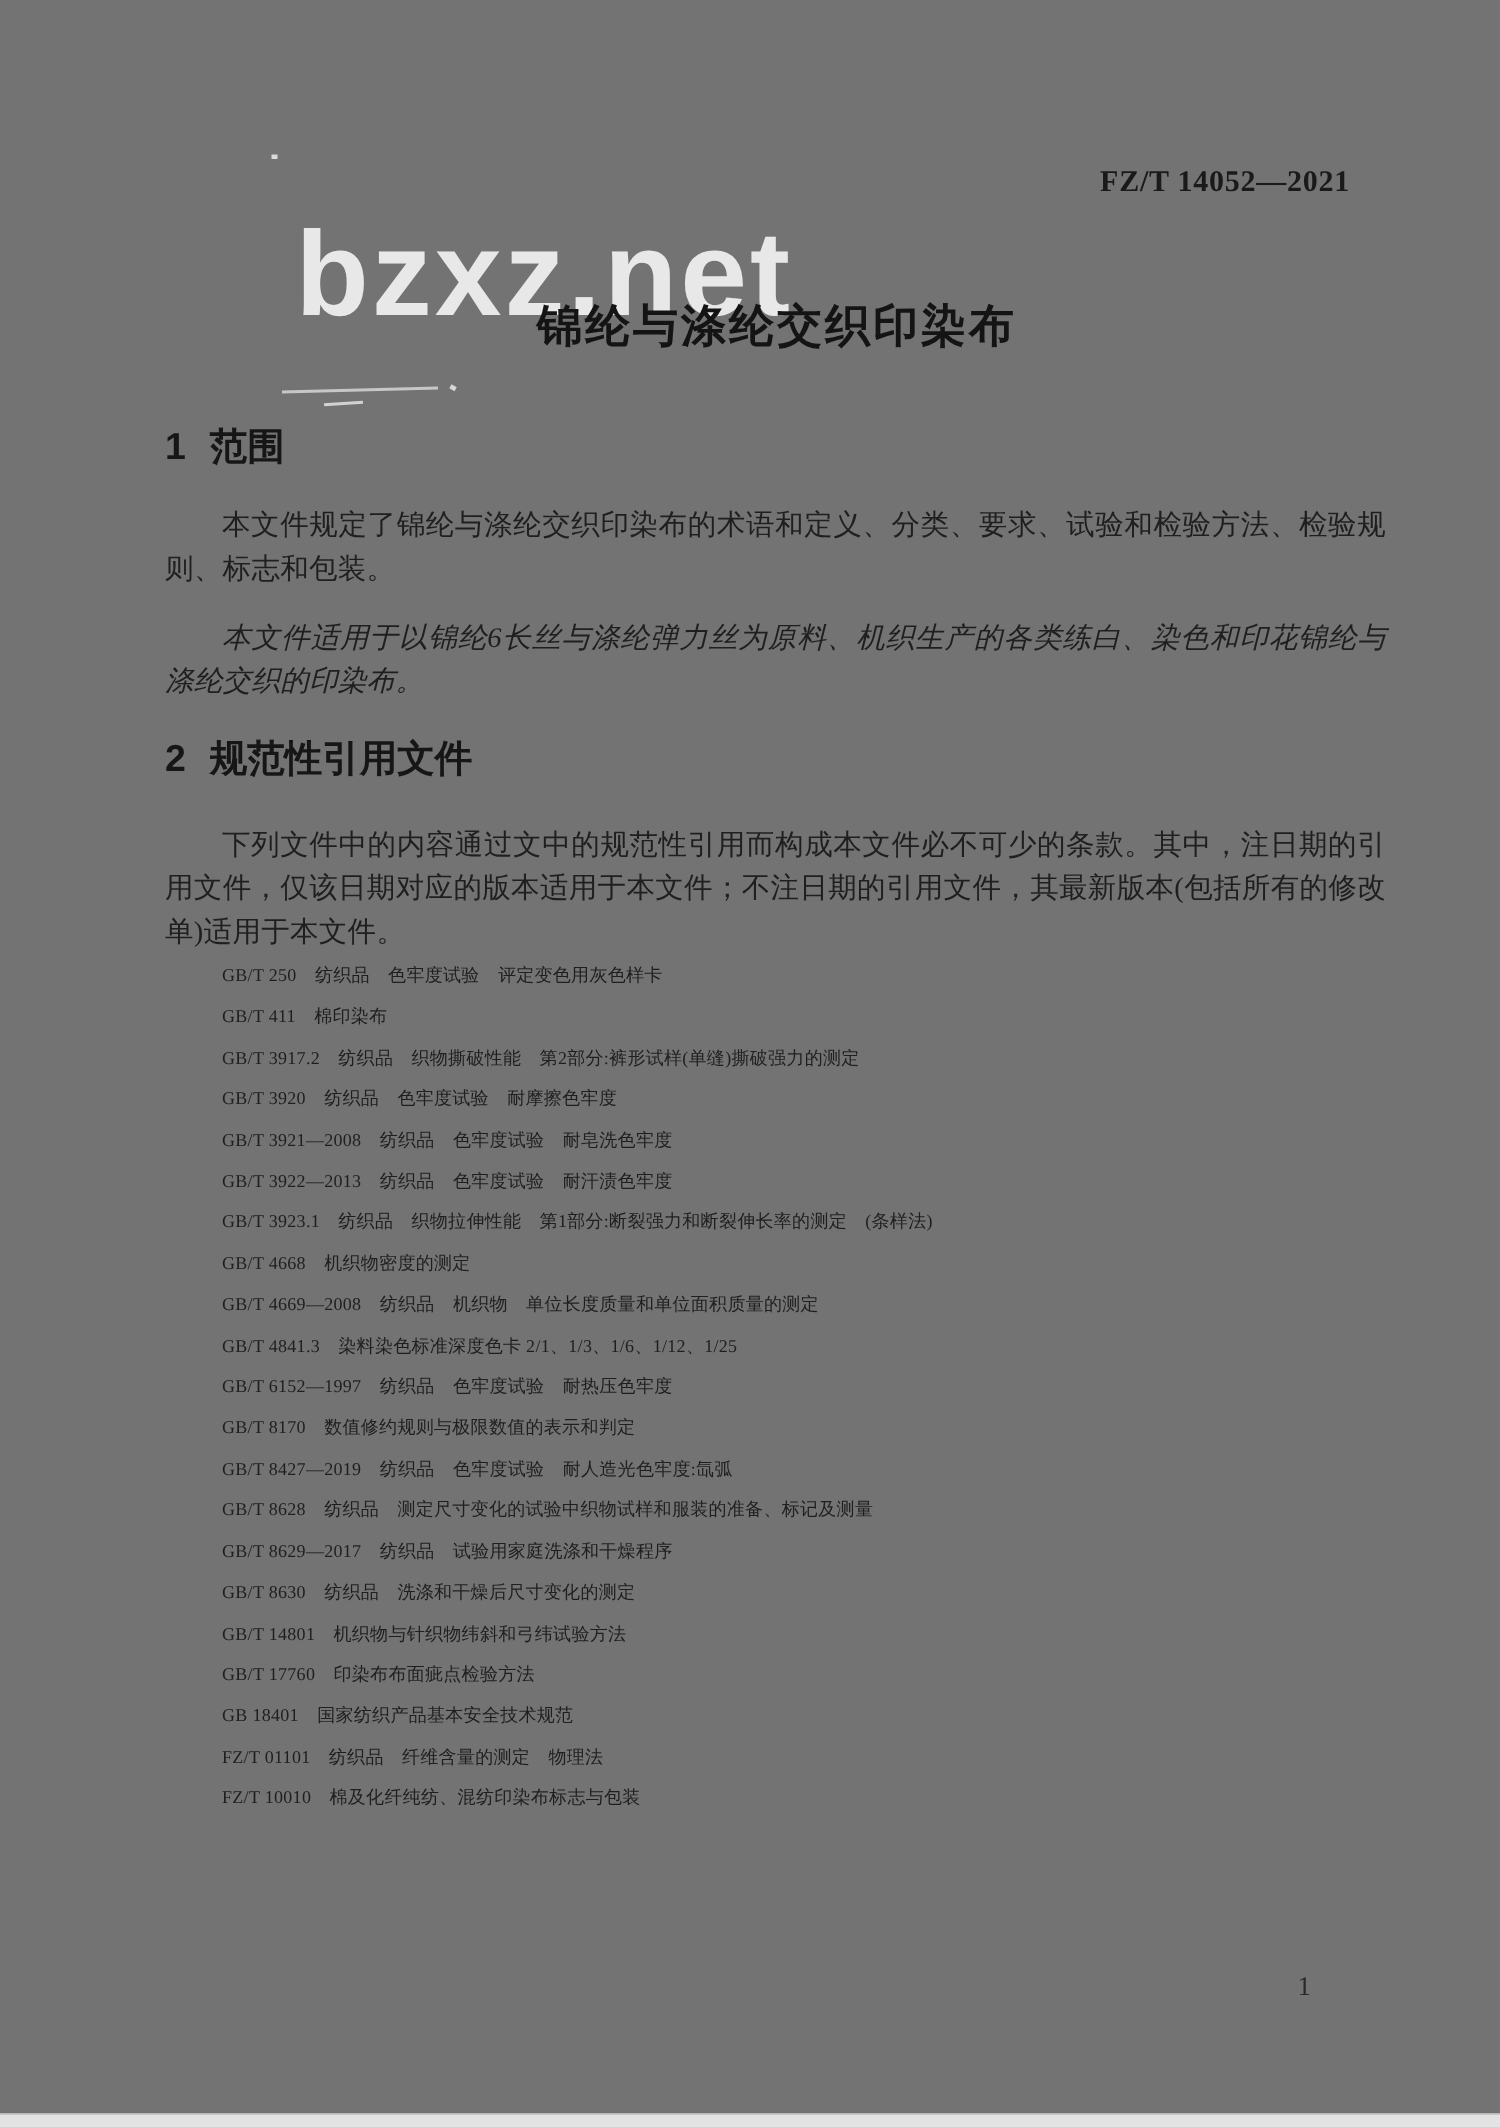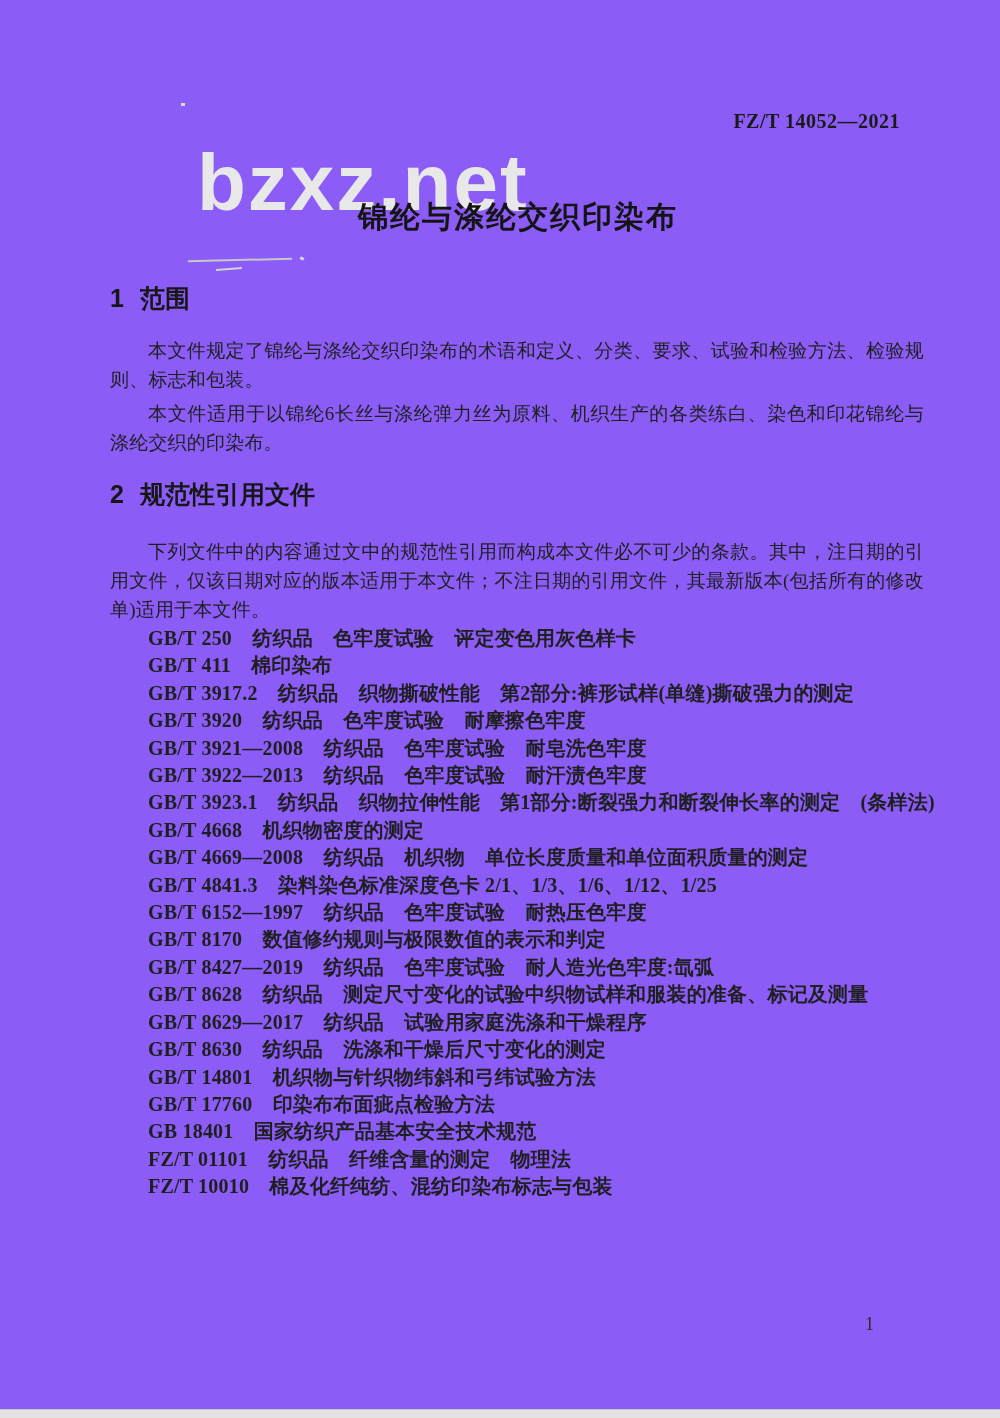--- a/index.html
+++ b/index.html
@@ -1,21 +1,21 @@
 <!DOCTYPE html>
 <html><head>
 <meta charset="utf-8">
 <style>
   * { margin: 0; padding: 0; box-sizing: border-box; }
   html, body { background: #ffffff; }
   .page {
     position: relative;
     width: 1000px;
     height: 1418px;
-    background: #8b5cf6;
+    background: #737373;
     overflow: hidden;
     font-family: "Liberation Serif", serif;
     color: #1e1e1e;
   }
   .standard-code {
     position: absolute;
     top: 110px;
     right: 100px;
     font-family: "Liberation Serif", serif;
     font-weight: 700;
@@ -98,35 +98,34 @@
   .section-heading .sec-num { margin-right: 16px; }
   .body-para {
     font-size: 19px;
     line-height: 29px;
     text-align: justify;
     text-indent: 2em;
     letter-spacing: 0.2px;
     color: #1f1f1f;
   }
   .para-scope-1 { margin-top: 28px; }
-  .para-scope-2 { margin-top: 5px; }
+  .para-scope-2 { margin-top: 17px; font-style: italic; }
   .heading-refs { margin-top: 27px; }
   .para-refs-intro { margin-top: 33px; }
   .ref-list {
     list-style: none;
     margin-top: 1px;
   }
   .ref-item {
     padding-left: 38px;
-    font-size: 20px;
+    font-size: 12px;
     line-height: 27.4px;
     letter-spacing: 0.2px;
     white-space: nowrap;
     color: #1f1f1f;
-    font-weight: bold;
   }
   .page-number {
     position: absolute;
     top: 1314px;
     right: 126px;
     font-size: 18px;
     color: #2a2a2a;
   }
   .scan-edge-bottom {
     position: absolute;

